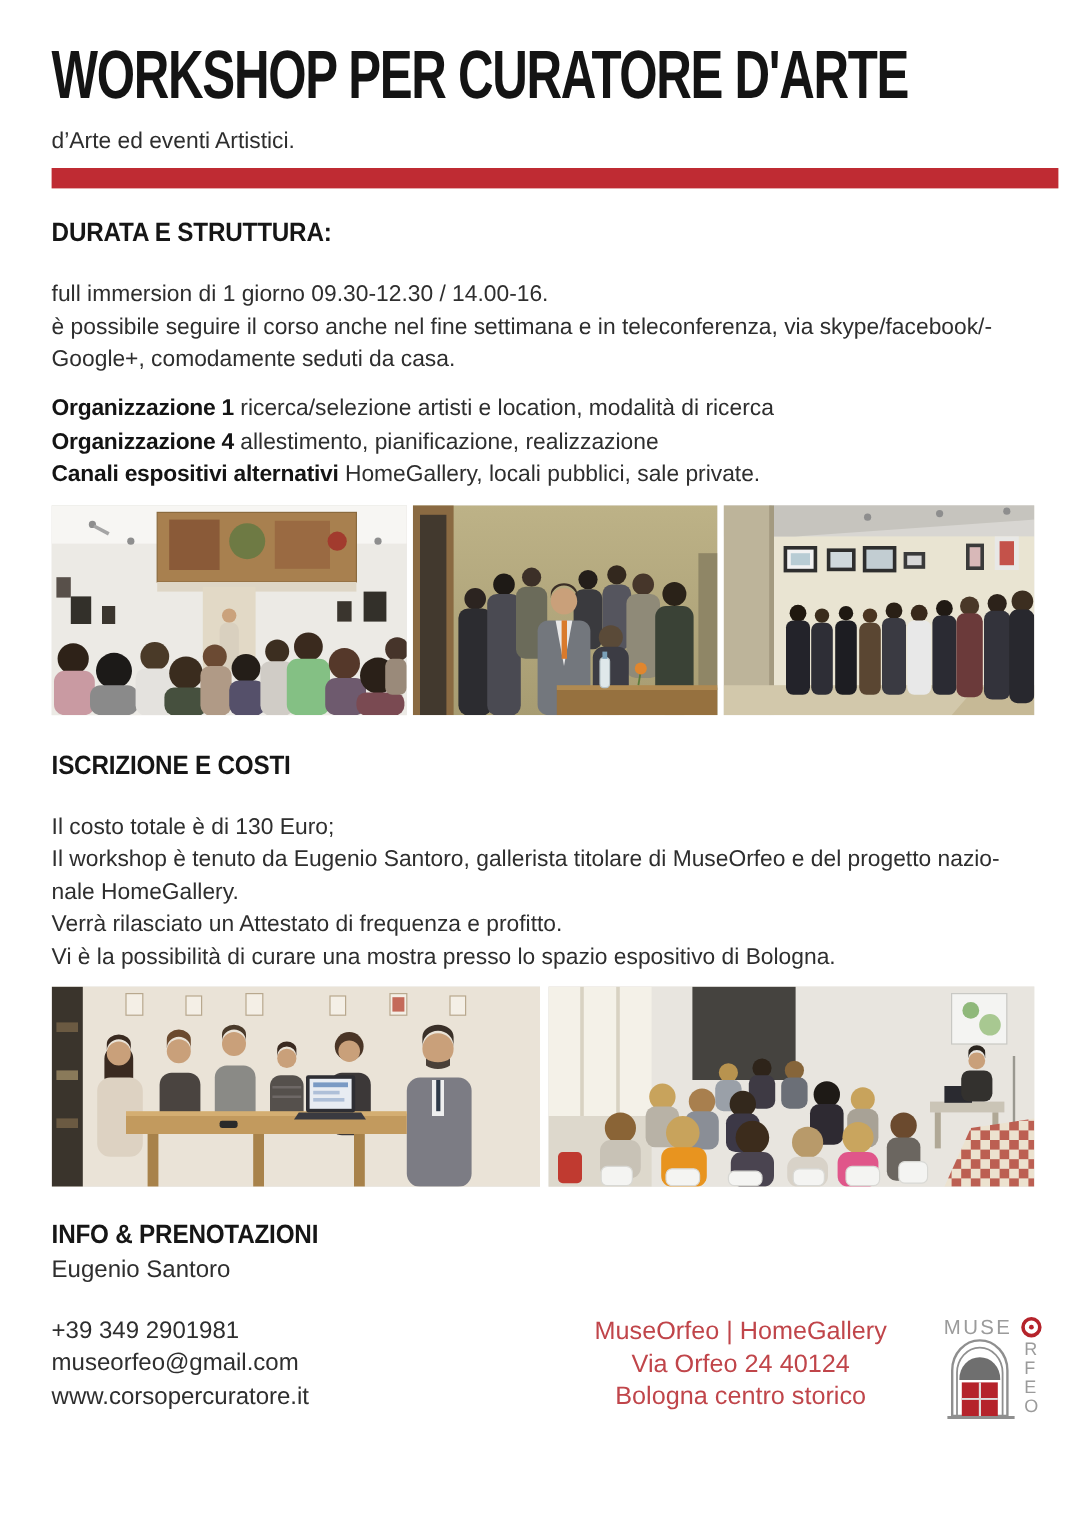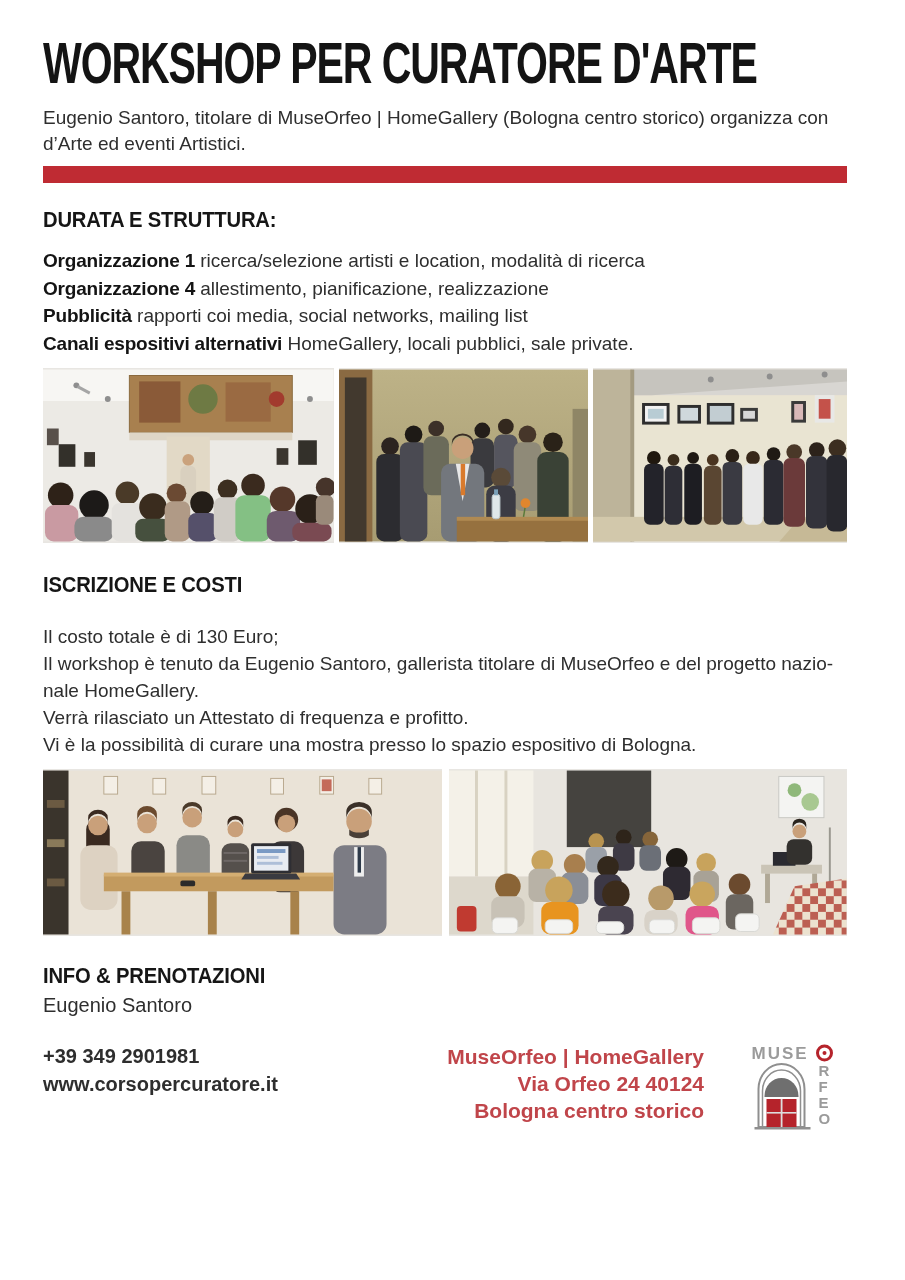--- a/index.html
+++ b/index.html
@@ -1,18 +1,18 @@
 <!DOCTYPE html>
 <html><head>
 <meta charset="utf-8">
 <style>
   html,body{margin:0;padding:0;background:#ffffff;}
   .page{position:relative;width:905px;height:1280px;background:#ffffff;overflow:hidden;
         font-family:"Liberation Sans",sans-serif;color:#262626;}
-  .content{padding:34px 58px 0 43px;}
+  .content{padding:34px 23px 0 43px;}
 
   .title{font-size:57px;font-weight:700;line-height:1.02;letter-spacing:-1.5px;white-space:nowrap;
          color:#141414;transform:scaleX(0.72);transform-origin:left center;}
 
   .intro{margin-top:13px;font-size:19px;line-height:26px;color:#2e2e2e;}
   .line{white-space:nowrap;}
 
   .redbar{height:17px;background:#bf2b33;margin-top:9px;}
 
   .sec-h{margin-top:24px;font-size:22px;font-weight:700;color:#161616;letter-spacing:-0.2px;}
@@ -30,50 +30,53 @@
   .p1{width:296px;margin-right:5px;}
   .p2{width:254px;margin-right:5px;}
   .p3{width:259px;}
   .p4{width:407px;margin-right:7px;}
   .p5{width:405px;}
 
   .iscr-h{margin-top:29px;}
   .info-h{margin-top:27px;}
   .info-name{font-size:20px;line-height:26px;margin-top:3px;color:#2e2e2e;}
 
-  .footer-row{display:flex;align-items:flex-start;margin-top:25px;font-weight:bold;}
+  .footer-row{display:flex;align-items:flex-start;margin-top:25px;}
   .contact{flex:1;font-size:20px;line-height:27.5px;color:#2e2e2e;}
-  .brand{text-align:right;color:#c0454a;font-size:21px;line-height:27px;margin-right:13px;}
+  .brand{text-align:center;color:#c0454a;font-size:21px;line-height:27px;margin-right:13px;}
   .logo-box{width:97px;height:88px;flex:0 0 auto;margin-left:33px;}
   .logo-box svg{display:block;width:100%;height:100%;}
 </style>
 </head>
 <body>
 
 <div class="page">
   <div class="content">
 
     <div class="title">WORKSHOP PER CURATORE D'ARTE</div>
 
     <div class="intro">
-      <div class="line">Eugenio Santoro, titolare di MuseOrfeo | HomeGallery (Bologna centro storico)  organizza con</div>
       <div class="line">d’Arte ed eventi Artistici.</div>
     </div>
 
     <div class="redbar"></div>
 
     <div class="sec-h">
       <span class="cond">DURATA E STRUTTURA:</span>
     </div>
 
+    <div class="para">
+      <div class="line">full immersion di 1 giorno 09.30-12.30  / 14.00-16.</div>
+      <div class="line">è possibile seguire il corso anche nel fine settimana e in teleconferenza, via skype/facebook/-</div>
+      <div class="line">Google+, comodamente seduti da casa.</div>
+    </div>
 
     <div class="list">
       <div class="line"><b>Organizzazione 1</b><span> ricerca/selezione artisti e location, modalità di ricerca</span></div>
       <div class="line"><b>Organizzazione 4</b><span> allestimento, pianificazione, realizzazione</span></div>
-      <div class="line"><b>Pubblicità</b><span> rapporti coi media, social networks, mailing list</span></div>
       <div class="line"><b>Canali espositivi alternativi</b><span> HomeGallery, locali pubblici, sale private.</span></div>
     </div>
 
     <div class="photo-row row1">
 
       <div class="photo p1">
         <svg viewBox="0 0 296 175">
           <rect width="296" height="175" fill="#eceae5"></rect>
           <rect width="296" height="32" fill="#f7f6f3"></rect>
           <circle cx="34" cy="16" r="3" fill="#8e8e8e"></circle>
@@ -353,20 +356,21 @@
     </div>
 
     <div class="sec-h info-h">
       <span class="cond">INFO &amp; PRENOTAZIONI</span>
     </div>
     <div class="info-name">Eugenio Santoro</div>
 
     <div class="footer-row">
       <div class="contact">
         <div class="line">+39 349 2901981</div>
+        <div class="line">museorfeo@gmail.com</div>
         <div class="line">www.corsopercuratore.it</div>
       </div>
 
       <div class="brand">
         <div class="line">MuseOrfeo | HomeGallery</div>
         <div class="line">Via Orfeo 24 40124</div>
         <div class="line">Bologna centro storico</div>
       </div>
 
       <div class="logo-box">

